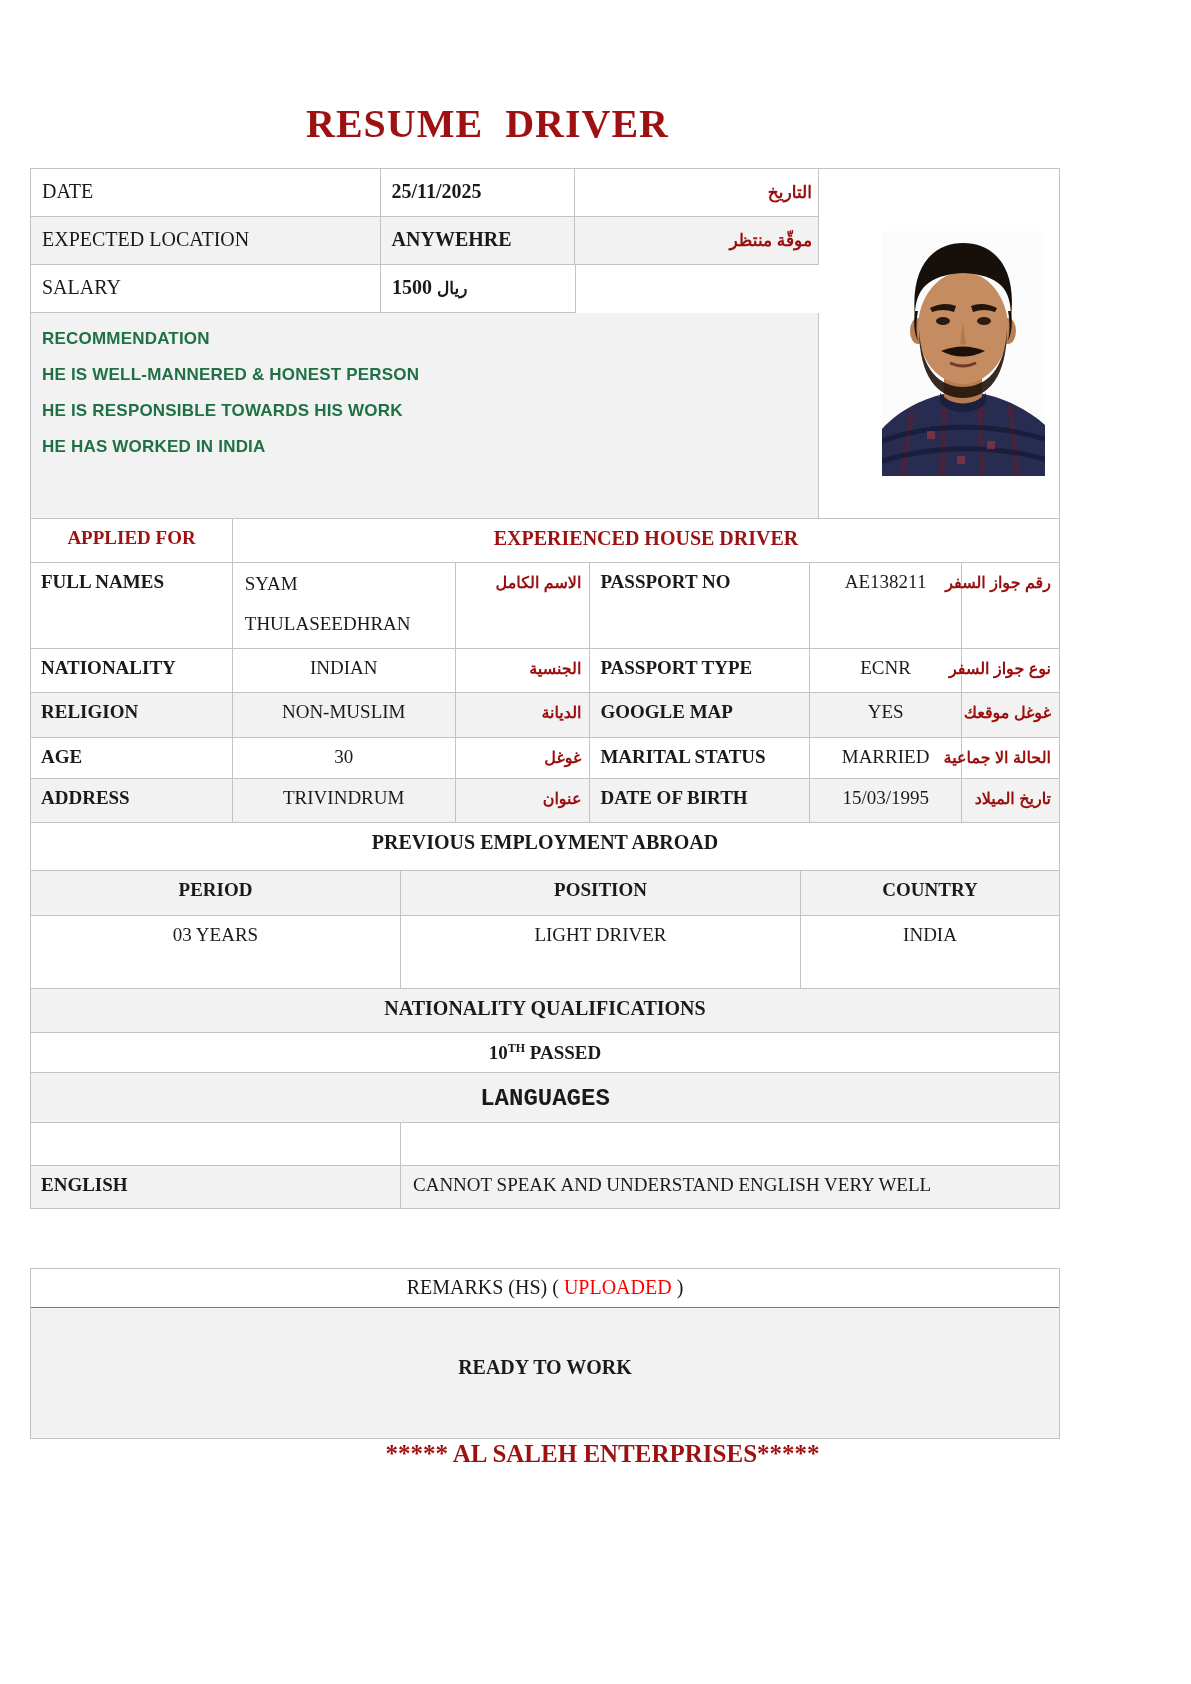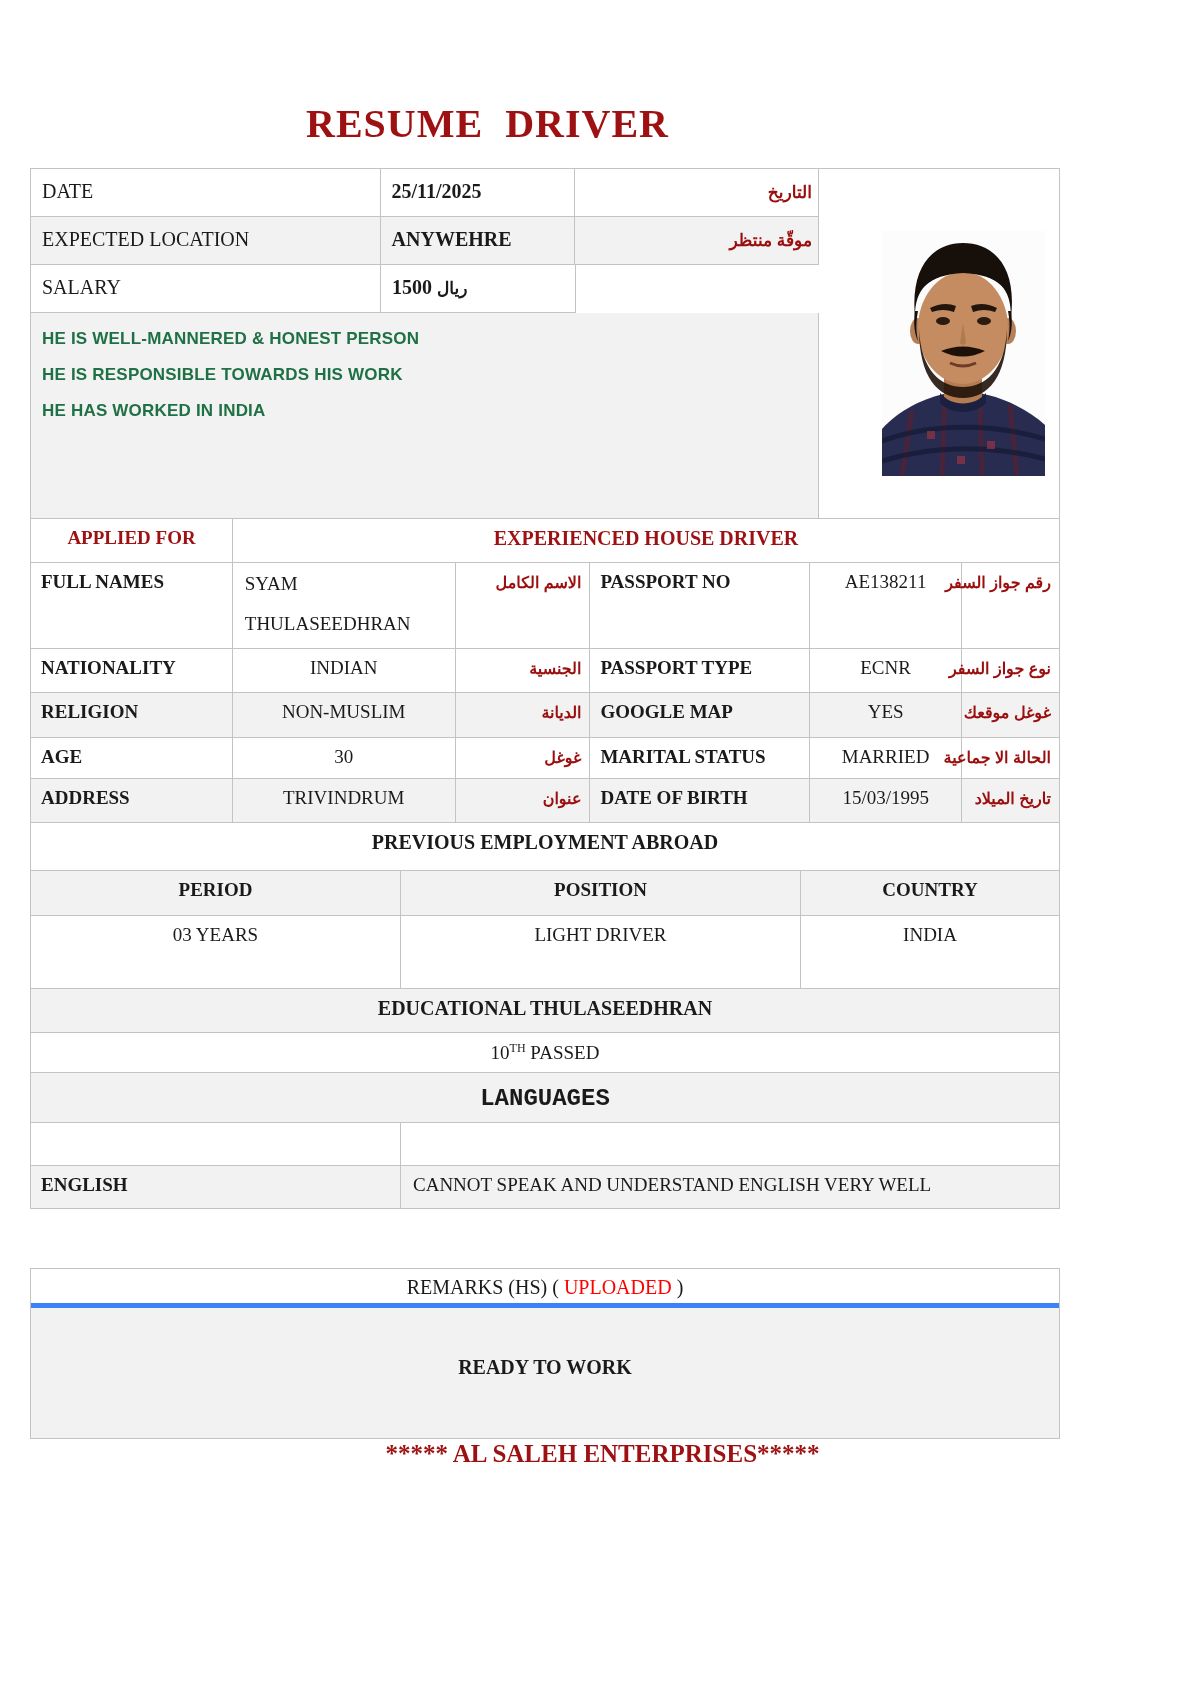--- a/index.html
+++ b/index.html
@@ -43,21 +43,21 @@
   .arc .ar{ font-size:16px; }
   .red { color:#9e1112; font-weight:bold; }
   .merged { width:1029px; text-align:center; font-weight:bold; }
   .p1{width:370px;} .p2{width:400px;} .p3{width:259px;}
   .l1{width:370px;} .l2{width:659px;}
   .center{ text-align:center; }
   .name-lines{ line-height:40px; padding-top:1px; padding-left:12px; }
   sup { font-size:12px; vertical-align:super; }
   
   .remarks { position:absolute; left:30px; top:1268px; width:1030px; border:1px solid #c3c3c3; font-size:20px; }
-  .remarks-line { height:39px; text-align:center; padding-top:7px; border-bottom:5px solid #3b82f6; background:#ffffff; }
+  .remarks-line { height:39px; text-align:center; padding-top:7px; border-bottom:1px solid #3b82f6; background:#ffffff; }
   .uploaded { color:#ff0000; }
   .ready { height:130px; background:#f2f2f2; text-align:center; padding-top:48px; font-weight:bold; }
   .footer {
     position:absolute; left:0; top:1440px; width:1191px; text-align:center;
     font-size:25px; font-weight:bold; color:#9e1112; white-space:pre;margin-left:7px;
   }
 </style>
 </head>
 <body>
 
@@ -75,20 +75,21 @@
       <div class="t-row gray">
         <div class="t-cell t-label">EXPECTED LOCATION</div>
         <div class="t-cell t-value">ANYWEHRE</div>
         <div class="t-cell t-ar"><span class="ar">موقّة منتظر</span></div>
       </div>
       <div class="t-row">
         <div class="t-cell t-label">SALARY</div>
         <div class="t-cell t-value"><span class="ar" style="color:#1a1a1a;">ريال</span> <span>1500</span></div>
       </div>
       <div class="reco-cell">
+        <div>RECOMMENDATION</div>
         <div>HE IS WELL-MANNERED &amp; HONEST PERSON</div>
         <div>HE IS RESPONSIBLE TOWARDS HIS WORK</div>
         <div>HE HAS WORKED IN INDIA</div>
       </div>
     </div>
     <div class="top-right">
       <svg class="photo" viewBox="0 0 163 245" xmlns="http://www.w3.org/2000/svg">
         <rect width="163" height="245" fill="#fcfcfc"></rect>
 
         <path d="M0,245 L0,198 C18,178 42,168 58,164 L81,159 L106,164 C126,169 148,180 163,194 L163,245 Z" fill="#272c50"></path>
@@ -190,25 +191,25 @@
       <div class="mc p3 center" style="font-weight:bold;">COUNTRY</div>
     </div>
 
     <div class="m-row" style="height:73px;">
       <div class="mc p1 center">03 YEARS</div>
       <div class="mc p2 center">LIGHT DRIVER</div>
       <div class="mc p3 center">INDIA</div>
     </div>
 
     <div class="m-row gray" style="height:44px;">
-      <div class="mc merged" style="font-size:20px;">EDUCATIONAL THULASEEDHRAN</div>
+      <div class="mc merged" style="font-size:20px;">NATIONALITY QUALIFICATIONS</div>
     </div>
 
     <div class="m-row" style="height:40px;">
-      <div class="mc merged" style="font-weight:normal;"><span>10</span><sup>TH</sup><span> PASSED</span></div>
+      <div class="mc merged" style="font-weight:bold;"><span>10</span><sup>TH</sup><span> PASSED</span></div>
     </div>
 
     <div class="m-row gray" style="height:50px;">
       <div class="mc merged" style="font-size:24px; padding-top:12px;font-family:Liberation Mono, monospace;">LANGUAGES</div>
     </div>
 
     <div class="m-row" style="height:43px;">
       <div class="mc l1"></div>
       <div class="mc l2"></div>
     </div>

